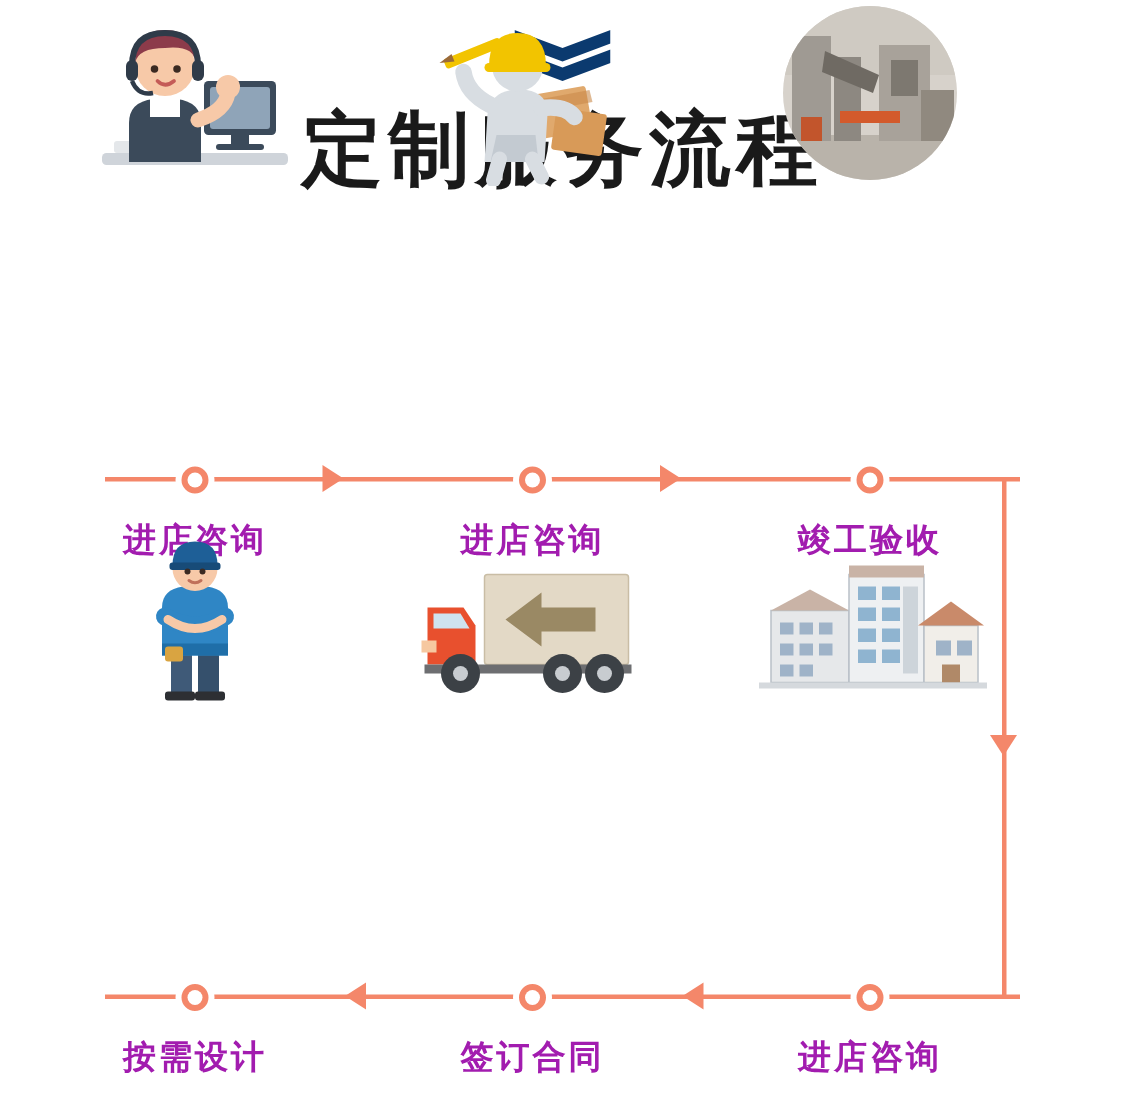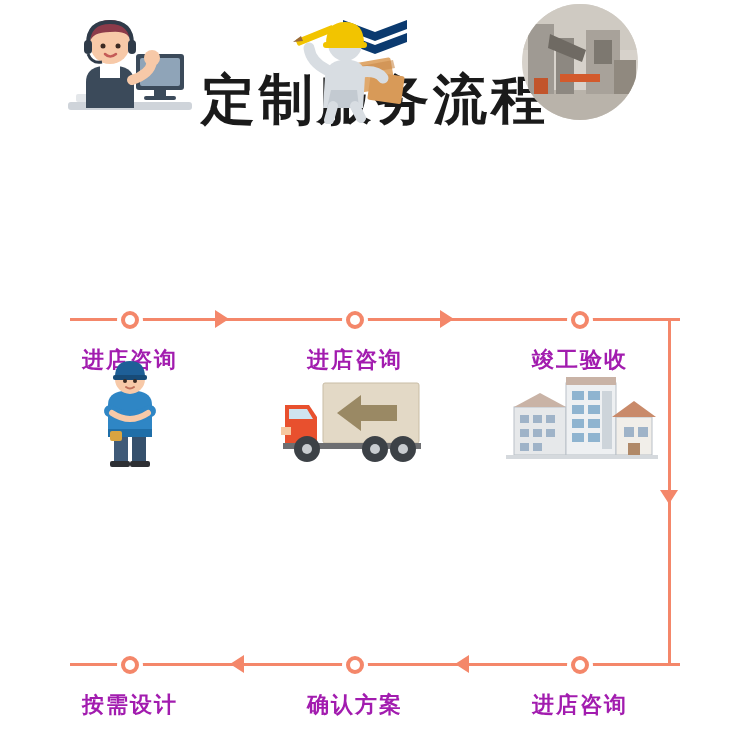--- a/index.html
+++ b/index.html
@@ -334,21 +334,21 @@
 
           <circle cx="42" cy="100" r="13" fill="#3c4146"></circle>
           <circle cx="42" cy="100" r="5" fill="#c8ccd0"></circle>
           <circle cx="110" cy="100" r="13" fill="#3c4146"></circle>
           <circle cx="110" cy="100" r="5" fill="#c8ccd0"></circle>
           <circle cx="138" cy="100" r="13" fill="#3c4146"></circle>
           <circle cx="138" cy="100" r="5" fill="#c8ccd0"></circle>
         </svg>
       </div>
       <div class="dot"></div>
-      <div class="label">确认方案</div>
+      <div class="label">签订合同</div>
     </div>
 
     <div class="node r2 c1">
       <div class="art">
         <svg width="180" height="120" viewBox="0 0 180 120">
 
           <rect x="74" y="86" width="14" height="30" fill="#3f5a78"></rect>
           <rect x="92" y="86" width="14" height="30" fill="#35506c"></rect>
           <rect x="70" y="112" width="20" height="6" rx="2" fill="#2d2f33"></rect>
           <rect x="90" y="112" width="20" height="6" rx="2" fill="#2d2f33"></rect>

